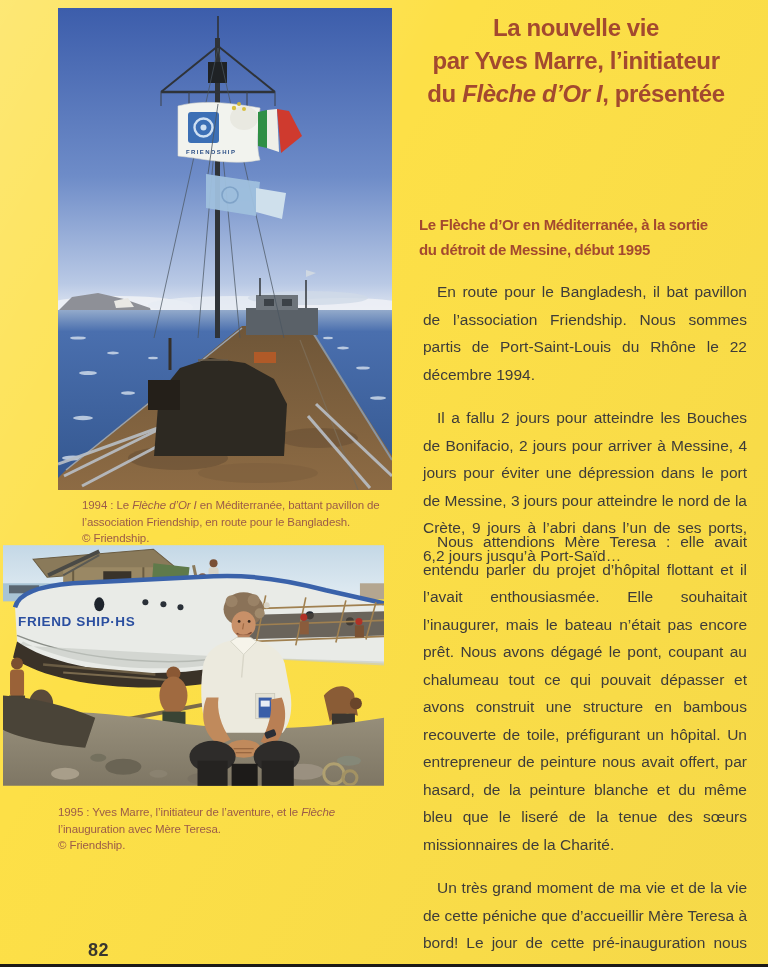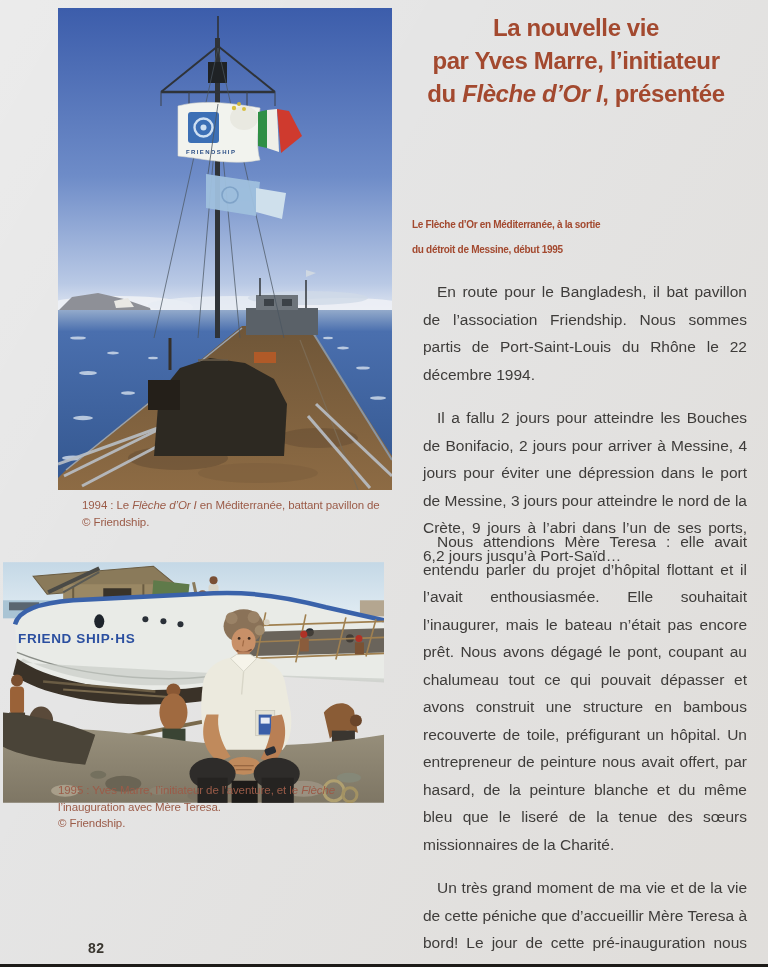--- a/index.html
+++ b/index.html
@@ -1,21 +1,21 @@
 <!DOCTYPE html>
 <html><head>
 <meta charset="utf-8">
 <style>
   html,body{margin:0;padding:0;}
   body{background:#888;}
   .page{
     position:relative;
     width:768px;height:967px;
     margin:0 auto;
-    background:#e5e5e5;
+    background:#fde047;
     overflow:hidden;
     font-family:"Liberation Sans", sans-serif;
   }
   
   .page::before{
     content:"";position:absolute;inset:0;
     background:linear-gradient(120deg, rgba(255,255,255,.25), rgba(0,0,0,0) 35%, rgba(160,130,90,.07) 90%);
     pointer-events:none;
   }
   .bottom-edge{
@@ -30,55 +30,55 @@
     color:#a3492f;
     font-weight:bold;
     font-size:24px;line-height:33px;letter-spacing:-0.4px;
   }
   .title .it{font-style:italic;}
 
   
   .photo{position:absolute;display:block;}
   .photo svg{display:block;}
   .photo1{left:58px;top:8px;width:334px;height:482px;}
-  .photo2{left:3px;top:562px;width:381px;height:241px;}
+  .photo2{left:3px;top:545px;width:381px;height:241px;}
 
   
   .caption{
     position:absolute;
     color:#9b5b48;
     font-size:11.5px;line-height:16.5px;letter-spacing:-0.1px;
   }
   .caption .it{font-style:italic;}
   .caption1{left:58px;top:497px;width:336px;margin-left:24px;}
-  .caption2{left:58px;top:782px;width:336px;}
+  .caption2{left:58px;top:804px;width:336px;}
 
   
   .section{position:absolute;left:407px;width:356px;}
   .section1{top:212px;}
   .section2{top:512px;}
   .section h2{
-    margin:0 0 8px 5px;
+    margin:0 0 8px 12px;
     color:#a3492f;
-    font-size:10px;line-height:25px;letter-spacing:-0.3px;
+    font-size:15px;line-height:25px;letter-spacing:-0.3px;
     white-space:pre-line;
     font-weight:bold;
   }
   .section .paras p{
     margin:16px;
     color:#3e3c3a;
     font-size:15.5px;line-height:27.5px;
     text-align:justify;
     text-indent:14px;
   }
 
   
   .page-number{
     position:absolute;left:72px;top:940px;
-    color:#39362f;font-size:14px;font-weight:bold;letter-spacing:.5px;padding-left:16px;
+    color:#39362f;font-size:18px;font-weight:bold;letter-spacing:.5px;padding-left:16px;
   }
 </style>
 </head>
 <body>
 
 <div class="page">
 
   <div class="title">
       <div><span>La nouvelle vie</span></div>
       <div><span>par Yves Marre, l’initiateur</span></div>
@@ -208,20 +208,21 @@
         <polygon points="148,166 202,174 198,208 148,200" fill="#9fc0dd" opacity="0.95"></polygon>
         <circle cx="172" cy="187" r="8" fill="none" stroke="#7fa3c8" stroke-width="1.6"></circle>
         <polygon points="198,180 228,185 224,211 198,204" fill="#cfe0ec"></polygon>
         <line x1="160" y1="96" x2="150" y2="166" stroke="#4a5560" stroke-width="0.8"></line>
       </g>
     </svg>
   </div>
 
   <div class="caption caption1">
       <div><span>1994 : Le </span><span class="it">Flèche d’Or I</span><span> en Méditerranée, battant pavillon de</span></div>
+      <div><span>l’association Friendship, en route pour le Bangladesh.</span></div>
       <div><span>© Friendship.</span></div>
     </div>
 
   <div class="photo photo2">
     <svg viewBox="0 0 380 240" width="381" height="241">
       <defs>
         <linearGradient id="sky2" x1="0" y1="0" x2="0" y2="1">
           <stop offset="0" stop-color="#c4d8e6"></stop>
           <stop offset="1" stop-color="#e0ebf2"></stop>
         </linearGradient>

